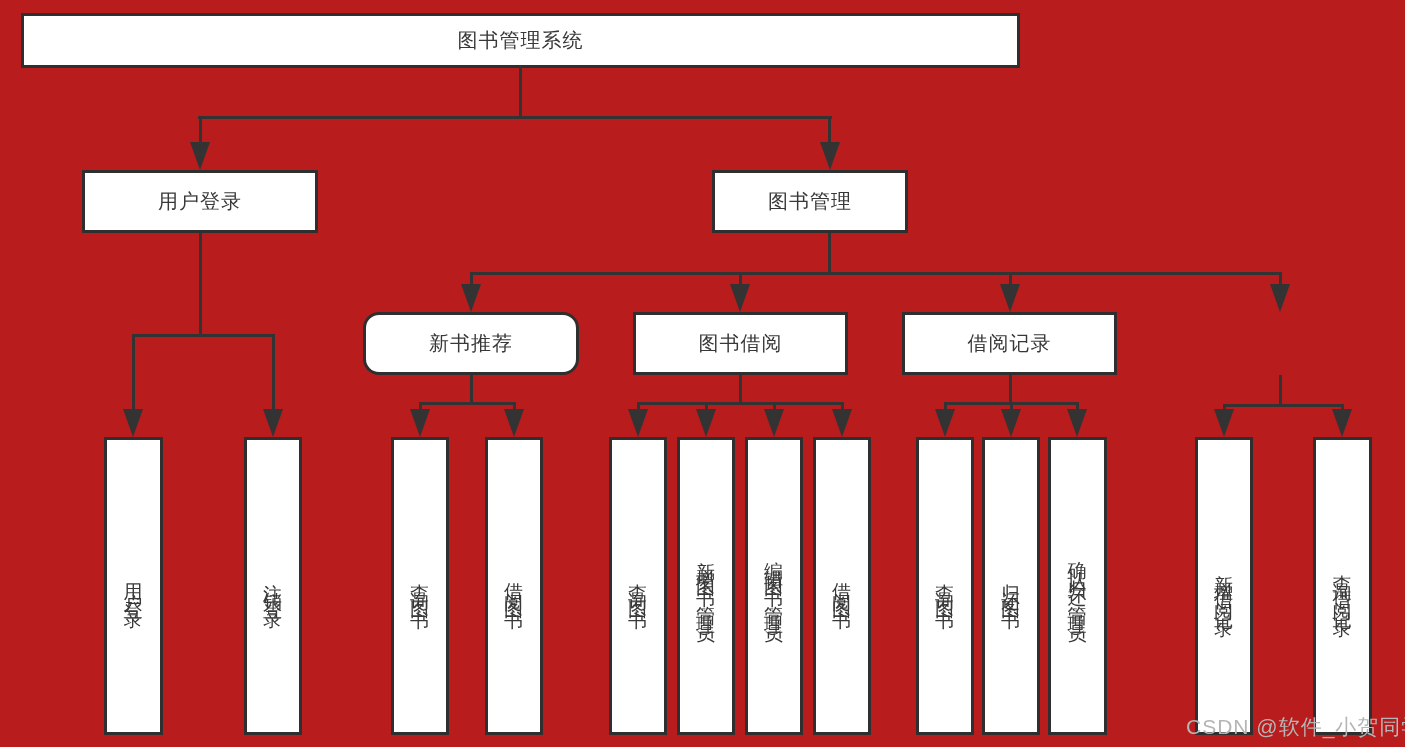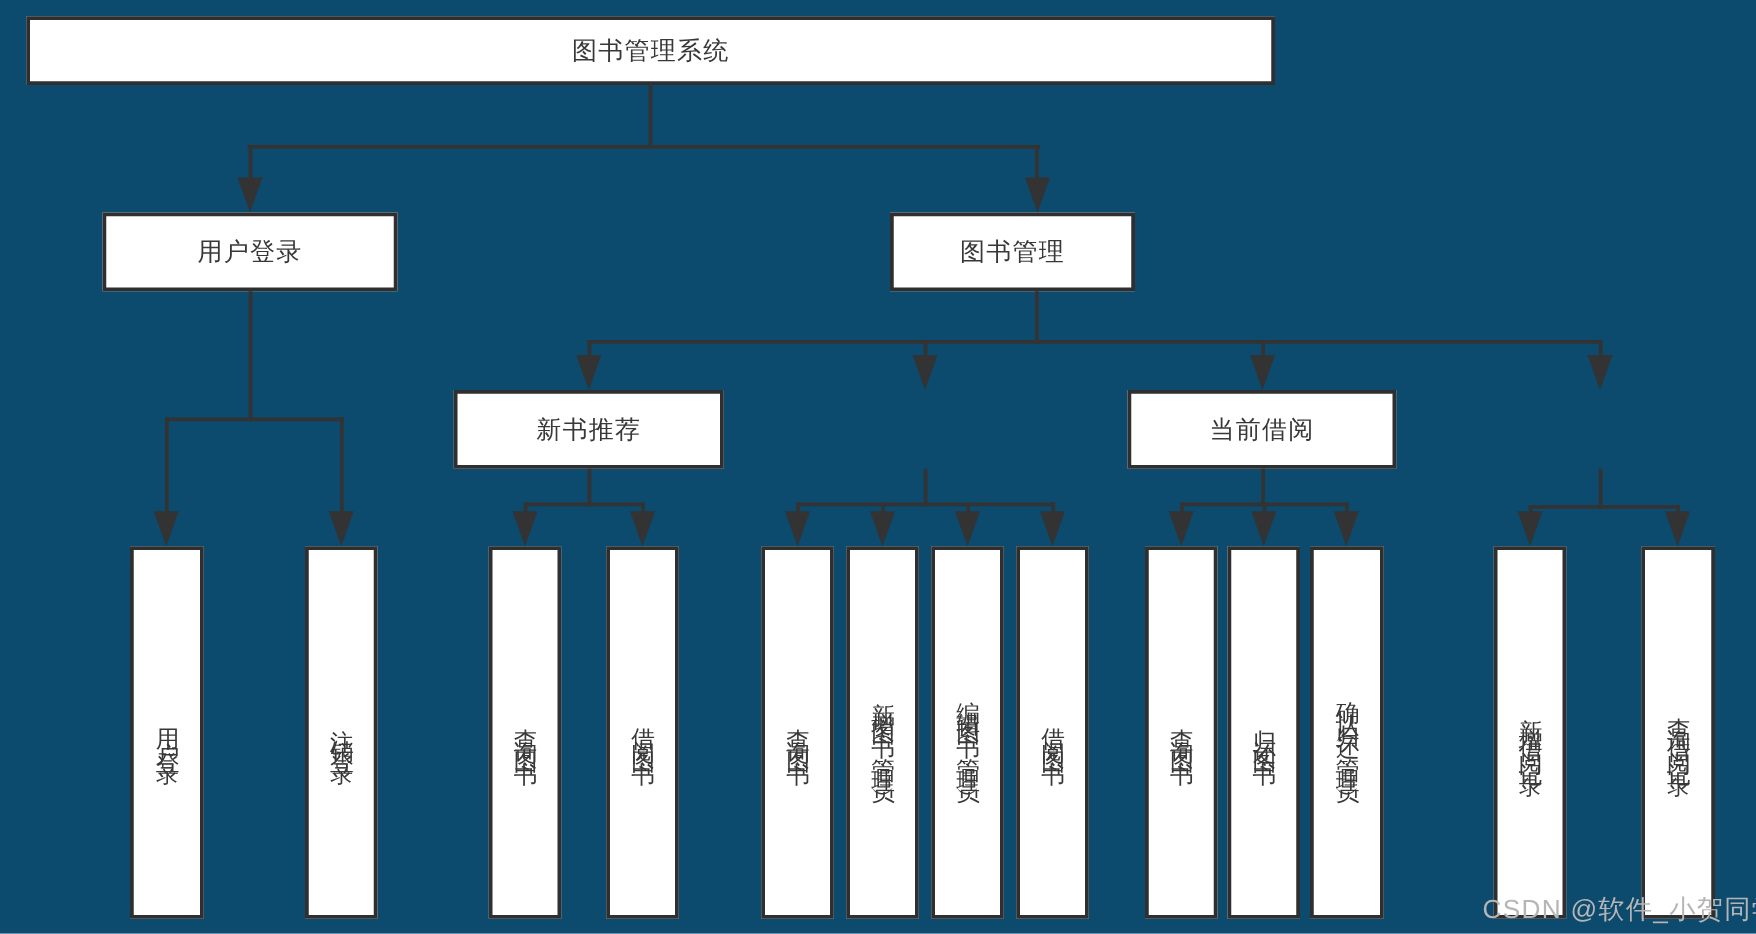--- a/index.html
+++ b/index.html
@@ -4,21 +4,21 @@
 <style>
   :root{
     --line:#333333;
     --border:#2f2f2f;
     --text:#383838;
   }
   html,body{margin:0;padding:0;background:#ffffff;}
   #canvas{
     position:relative;
     width:1405px;height:747px;
-    background:#0c4a6e;
+    background:#b91c1c;
     font-family:"Liberation Sans","DejaVu Sans",sans-serif;
     overflow:hidden;
   }
   .node{
     position:absolute;
     box-sizing:border-box;
     background:#ffffff;
     border:3px solid var(--border);
     display:flex;
     align-items:center;
@@ -57,22 +57,23 @@
 </head>
 <body>
 
 <div id="canvas">
 
   <div class="node" style="left:21px;top:13px;width:999px;height:55px;">图书管理系统</div>
 
   <div class="node" style="left:82px;top:170px;width:236px;height:63px;">用户登录</div>
   <div class="node" style="left:712px;top:170px;width:196px;height:63px;">图书管理</div>
 
-  <div class="node" style="left:363px;top:312px;width:216px;height:63px;">新书推荐</div>
-  <div class="node" style="left:902px;top:312px;width:215px;height:63px;">当前借阅</div>
+  <div class="node" style="left:363px;top:312px;width:216px;height:63px;border-radius:16px;">新书推荐</div>
+  <div class="node" style="left:633px;top:312px;width:215px;height:63px;">图书借阅</div>
+  <div class="node" style="left:902px;top:312px;width:215px;height:63px;">借阅记录</div>
 
   <div class="node leaf" style="left:104px;top:437px;width:59px;height:298px;">用户登录</div>
   <div class="node leaf" style="left:244px;top:437px;width:58px;height:298px;">注销登录</div>
   <div class="node leaf" style="left:391px;top:437px;width:58px;height:298px;">查询图书</div>
   <div class="node leaf" style="left:485px;top:437px;width:58px;height:298px;">借阅图书</div>
   <div class="node leaf" style="left:609px;top:437px;width:58px;height:298px;">查询图书</div>
   <div class="node leaf" style="left:677px;top:437px;width:58px;height:298px;">新增图书（管理员）</div>
   <div class="node leaf" style="left:745px;top:437px;width:58px;height:298px;">编辑图书（管理员）</div>
   <div class="node leaf" style="left:813px;top:437px;width:58px;height:298px;">借阅图书</div>
   <div class="node leaf" style="left:916px;top:437px;width:58px;height:298px;">查询图书</div>

